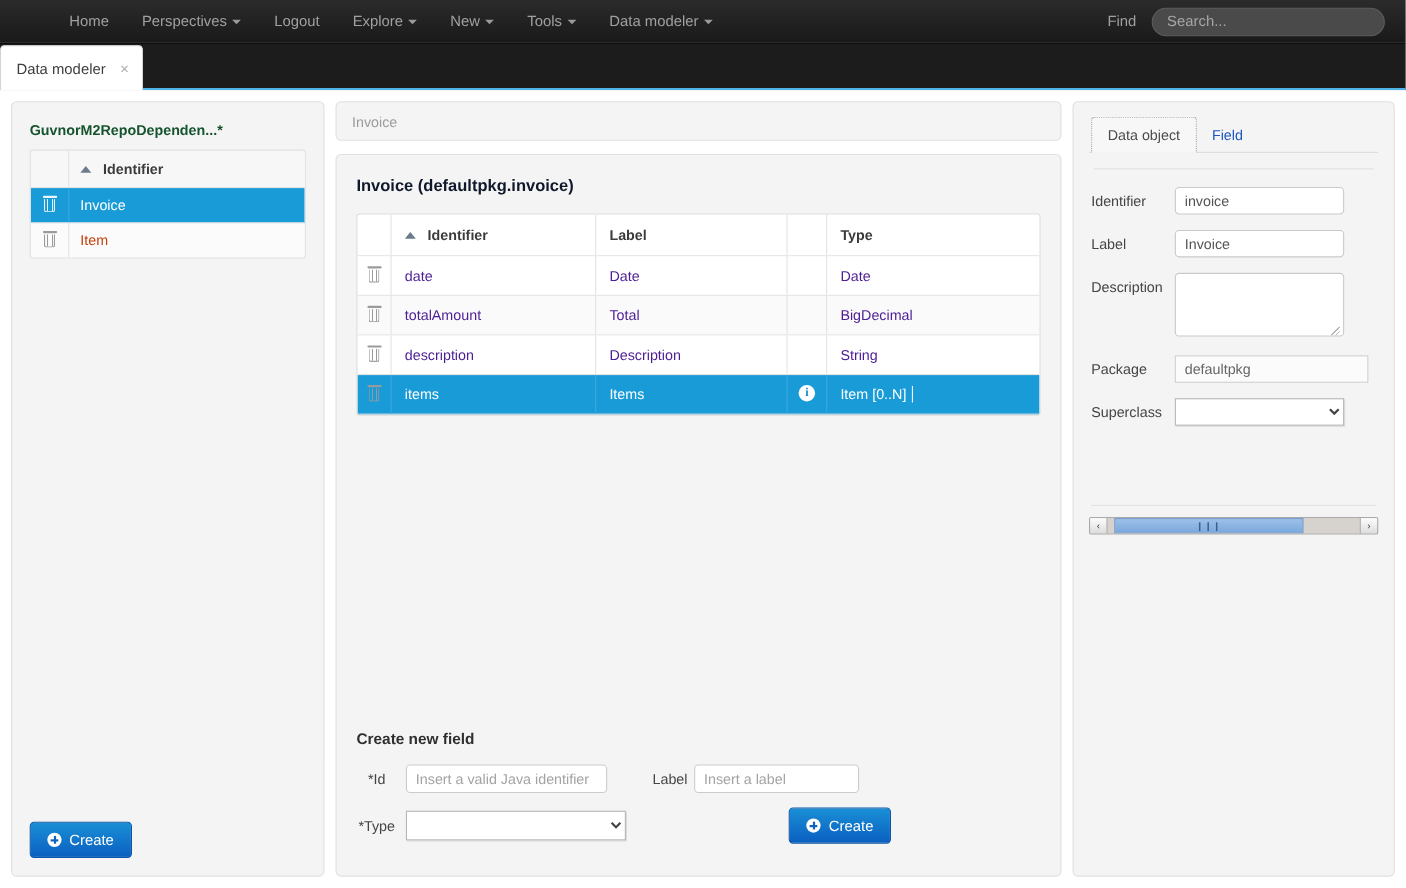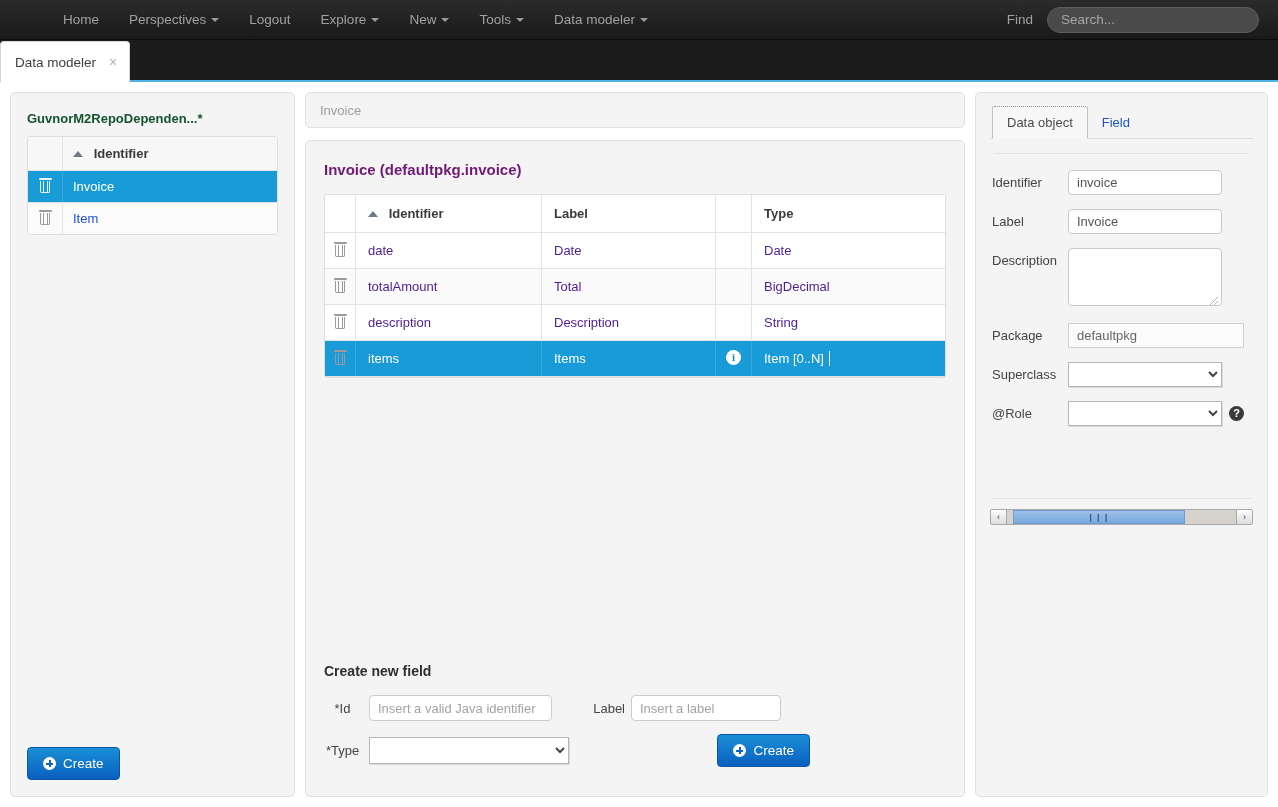--- a/index.html
+++ b/index.html
@@ -150,21 +150,21 @@
   .grid-head { background: #f7f7f7; }
   .grid-head .gcell {
     font-weight: bold;
     color: #3b3b3b;
     font-size: 13px;
     padding: 9px 10px;
   }
   .gcell {
     padding: 8px 10px;
     font-size: 13px;
-    color: #1d4ed8;
+    color: #c2410c;
     border-right: 1px solid #e3e3e3;
     overflow: hidden;
     white-space: nowrap;
   }
   .gcell:last-child { border-right: none; }
   .gcell-icon {
     width: 35px;
     min-width: 35px;
     text-align: center;
     padding: 6px 0;
@@ -268,21 +268,21 @@
   .editor-panel {
     flex: 1;
     padding: 20px 18px 16px 18px;
     display: flex;
     flex-direction: column;
     min-height: 0;
   }
   .editor-title {
     font-weight: bold;
     font-size: 15px;
-    color: #701a75;
+    color: #0f172a;
     margin-bottom: 16px;
   }
   .ft-head { background: #f7f7f7; }
   .ft-head .fcell { font-weight: bold; color: #3b3b3b; padding: 11px 12px; }
   .ft-row { display: flex; border-bottom: 1px solid #e3e3e3; background: #ffffff; }
   .ft-row.alt { background: #fafafa; }
   .fcell {
     padding: 10px 12px;
     font-size: 13px;
     color: #4c1d95;
@@ -740,27 +740,20 @@
         <input class="pinput-wide" type="text" value="defaultpkg" style="">
       </div>
 
       <div class="prow">
         <span class="prow-label">Superclass</span>
         <select class="pselect">
           <option></option>
         </select>
       </div>
 
-      <div class="prow">
-        <span class="prow-label">@Role</span>
-        <select class="pselect">
-          <option></option>
-        </select>
-        <span class="help-icon">?</span>
-      </div>
     </div>
 
     <div style="height:58px"></div>
     <div class="props-divider-bottom"></div>
 
     <div class="hscroll">
       <div class="hs-btn">‹</div>
       <div class="hs-track">
         <div class="hs-thumb">
           <span class="hs-grip">❙❙❙</span>

